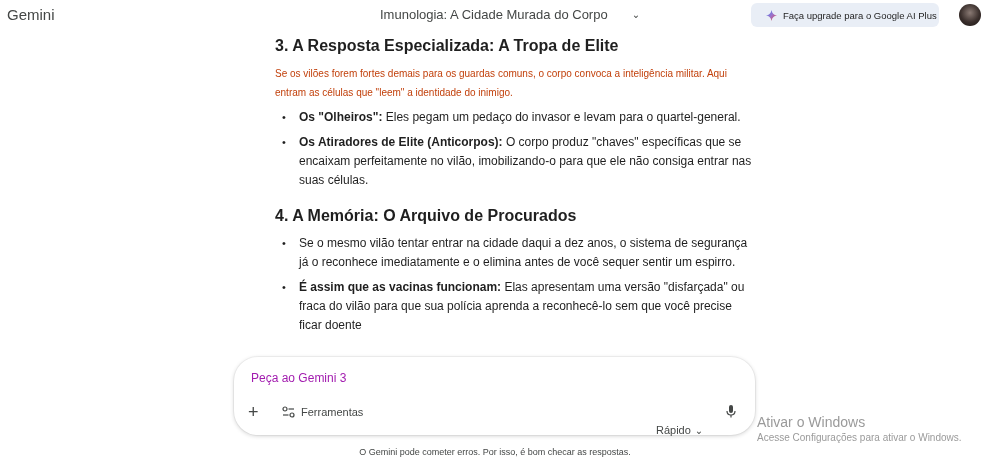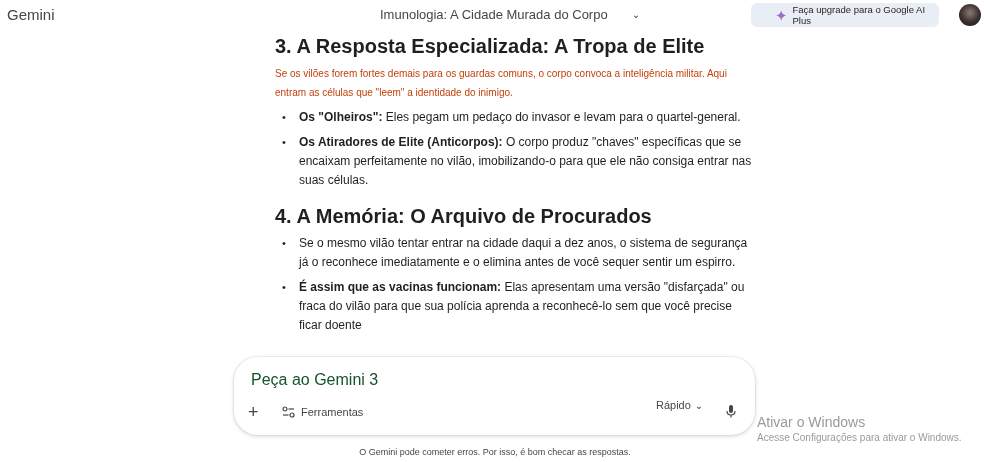--- a/index.html
+++ b/index.html
@@ -3,39 +3,39 @@
 <meta charset="utf-8">
 <style>
   * { box-sizing: border-box; margin: 0; padding: 0; }
   html, body { width: 984px; height: 462px; overflow: hidden; background: #ffffff; }
   body { font-family: "Liberation Sans", sans-serif; color: #1f1f1f; position: relative; }
 
   .topbar { position: absolute; top: 0; left: 0; width: 984px; height: 30px; }
   .brand { position: absolute; left: 7px; top: 6px; font-size: 15px; color: #444746; text-align: right; }
   .chat-title { position: absolute; left: 380px; top: 7px; font-size: 13px; color: #444746; display: flex; align-items: center; gap: 24px; cursor: pointer; }
   .chat-title .chev { font-size: 10px; color: #444746; }
-  .upgrade { position: absolute; left: 751px; top: 3px; width: 188px; height: 24px; background: #e9eef6; border-radius: 6px; display: flex; align-items: center; padding-left: 25px; gap: 6px; font-size: 9.5px; color: #1f1f1f; cursor: pointer; }
+  .upgrade { position: absolute; left: 751px; top: 3px; width: 188px; height: 24px; background: #e9eef6; border-radius: 6px; display: flex; align-items: center; padding-left: 15px; gap: 6px; font-size: 9.5px; color: #1f1f1f; cursor: pointer; }
   .avatar { position: absolute; left: 959px; top: 4px; width: 22px; height: 22px; border-radius: 50%; background: radial-gradient(circle at 50% 40%, #8a7a74 0%, #3a2f2c 55%, #1a1412 100%); }
 
   .content { position: absolute; left: 275px; top: 36px; width: 480px; }
-  h3 { font-size: 20px; font-weight: bold; color: #1f1f1f; line-height: 20px; margin-bottom: 8px; }
+  h3 { font-size: 16px; font-weight: bold; color: #1f1f1f; line-height: 20px; margin-bottom: 8px; }
   p { font-size: 10px; line-height: 19px; color: #c2410c; }
   ul { list-style: none; margin-top: 6px; }
   li { position: relative; padding-left: 24px; font-size: 12px; line-height: 19px; margin-bottom: 6px; }
   li::before { content: "•"; position: absolute; left: 7px; top: 0; font-size: 11px; }
   li b { font-weight: bold; }
   .sec4 { margin-top: 16px; }
 
   .fade { position: absolute; left: 230px; top: 336px; width: 530px; height: 26px; background: linear-gradient(to bottom, rgba(255,255,255,0), rgba(255,255,255,0.85)); }
 
   .input-box { position: absolute; left: 234px; top: 357px; width: 521px; height: 78px; background: #fff; border-radius: 24px; box-shadow: 0 1px 4px rgba(0,0,0,0.18), 0 0 0 1px rgba(0,0,0,0.04); }
-  .placeholder { position: absolute; left: 17px; top: 14px; font-size: 16px; color: #14532d; }
+  .placeholder { position: absolute; left: 17px; top: 14px; font-size: 12px; color: #a21caf; }
   .plus { position: absolute; left: 14px; top: 46px; font-size: 18px; color: #444746; cursor: pointer; line-height: 18px; }
   .tools { position: absolute; left: 48px; top: 49px; display: flex; align-items: flex-end; gap: 6px; font-size: 11px; color: #444746; cursor: pointer; }
-  .mode { position: absolute; left: 422px; top: 42px; display: flex; align-items: center; gap: 4px; font-size: 11px; color: #444746; cursor: pointer; }
+  .mode { position: absolute; left: 422px; top: 67px; display: flex; align-items: center; gap: 4px; font-size: 11px; color: #444746; cursor: pointer; }
   .mic { position: absolute; left: 492px; top: 47px; cursor: pointer; }
 
   .disclaimer { position: absolute; left: 0; width: 990px; top: 447px; text-align: center; font-size: 9px; color: #444746; }
 
   .win { position: absolute; left: 757px; top: 414px; color: #9a9a9a; }
   .win .t1 { font-size: 14px; line-height: 17px; }
   .win .t2 { font-size: 10px; line-height: 14px; }
 </style>
 </head>
 <body>

